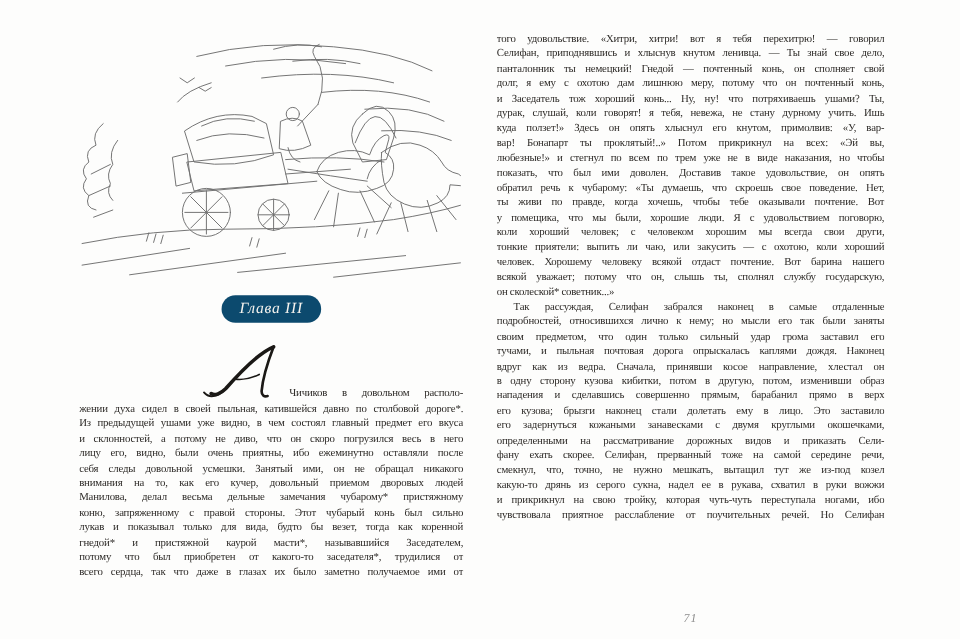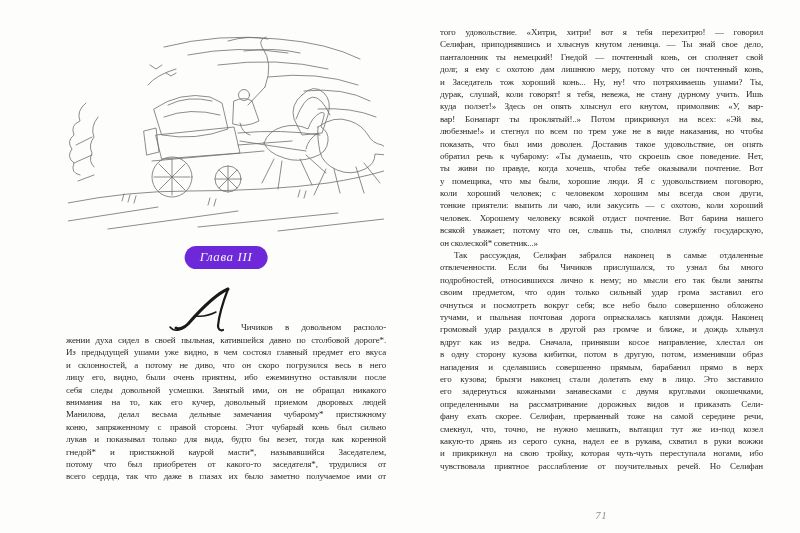--- a/index.html
+++ b/index.html
@@ -1,26 +1,26 @@
 <!DOCTYPE html>
 <html><head>
 <meta charset="utf-8">
 <style>
   html,body{margin:0;padding:0;background:#ffffff;}
   .spread{position:relative;width:800px;height:533px;background:#fdfdfc;overflow:hidden;
           font-family:"Liberation Serif", serif;color:#2e2b28;}
   .page{position:absolute;top:0;height:533px;}
   .page-left{left:66px;width:320px;}
-  .page-right{left:414px;width:323px;margin-left:26px;}
+  .page-right{left:414px;width:323px;}
 
   .illustration{position:absolute;left:2px;top:24px;width:316px;height:214px;}
   .illustration path, .illustration circle{fill:none;stroke:#6f6f6f;stroke-width:.8;stroke-linecap:round;}
 
   .badge{position:absolute;left:50%;top:246px;transform:translateX(-50%);
-         background:#6d28d9;color:#f5f3ee;border-radius:13px;padding:3px 15px 4px;
+         background:#0c4a6e;color:#f5f3ee;border-radius:13px;padding:3px 15px 4px;
          font-style:italic;font-size:13px;letter-spacing:.6px;white-space:nowrap;}
 
   .textblock{position:absolute;left:0;top:287px;width:320px;}
   .cap-row{display:flex;align-items:flex-end;padding-left:100px;height:47px;}
   .dropcap{width:66px;height:48px;flex:0 0 auto;}
   .dropcap path{fill:none;stroke:#1b1916;stroke-linecap:round;}
   .firstline{flex:1;margin-left:9px;padding-bottom:1px;}
 
   .tline{font-size:9px;line-height:12.4px;letter-spacing:-0.15px;word-spacing:-0.3px;
          text-align:justify;text-align-last:justify;overflow:hidden;height:12.4px;}
@@ -162,26 +162,23 @@
           <div class="tline">ты живи по правде, когда хочешь, чтобы тебе оказывали почтение. Вот</div>
           <div class="tline">у помещика, что мы были, хорошие люди. Я с удовольствием поговорю,</div>
           <div class="tline">коли хороший человек; с человеком хорошим мы всегда свои други,</div>
           <div class="tline">тонкие приятели: выпить ли чаю, или закусить — с охотою, коли хороший</div>
           <div class="tline">человек. Хорошему человеку всякой отдаст почтение. Вот барина нашего</div>
           <div class="tline">всякой уважает; потому что он, слышь ты, сполнял службу государскую,</div>
         </div>
       <div class="tline lastline">он сколеской* советник...»</div>
       <div class="para2">
           <div class="tline">Так рассуждая, Селифан забрался наконец в самые отдаленные</div>
-          <div class="tline">отвлеченности. Если бы Чичиков прислушался, то узнал бы много</div>
           <div class="tline">подробностей, относившихся лично к нему; но мысли его так были заняты</div>
           <div class="tline">своим предметом, что один только сильный удар грома заставил его</div>
-          <div class="tline">очнуться и посмотреть вокруг себя; все небо было совершенно обложено</div>
           <div class="tline">тучами, и пыльная почтовая дорога опрыскалась каплями дождя. Наконец</div>
-          <div class="tline">громовый удар раздался в другой раз громче и ближе, и дождь хлынул</div>
           <div class="tline">вдруг как из ведра. Сначала, принявши косое направление, хлестал он</div>
           <div class="tline">в одну сторону кузова кибитки, потом в другую, потом, изменивши образ</div>
           <div class="tline">нападения и сделавшись совершенно прямым, барабанил прямо в верх</div>
           <div class="tline">его кузова; брызги наконец стали долетать ему в лицо. Это заставило</div>
           <div class="tline">его задернуться кожаными занавесками с двумя круглыми окошечками,</div>
           <div class="tline">определенными на рассматривание дорожных видов и приказать Сели-</div>
           <div class="tline">фану ехать скорее. Селифан, прерванный тоже на самой середине речи,</div>
           <div class="tline">смекнул, что, точно, не нужно мешкать, вытащил тут же из-под козел</div>
           <div class="tline">какую-то дрянь из серого сукна, надел ее в рукава, схватил в руки вожжи</div>
           <div class="tline">и прикрикнул на свою тройку, которая чуть-чуть переступала ногами, ибо</div>

